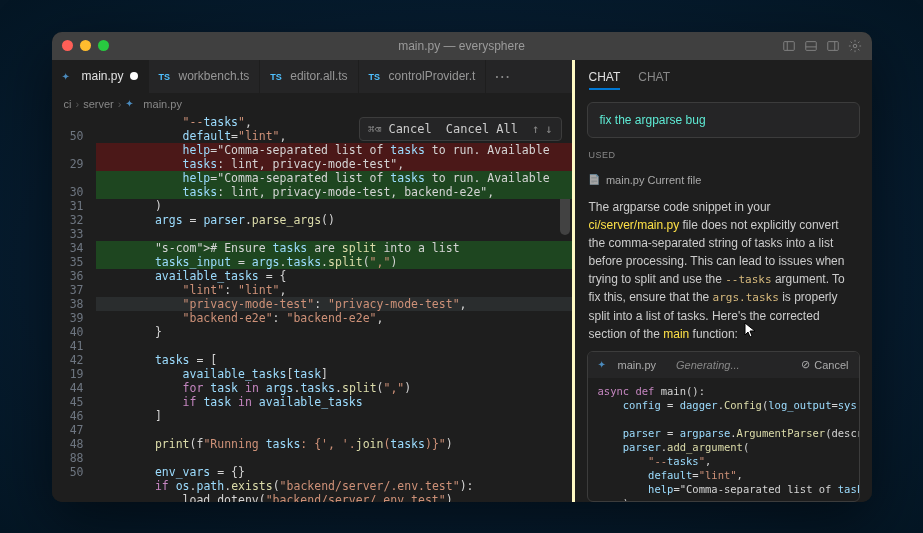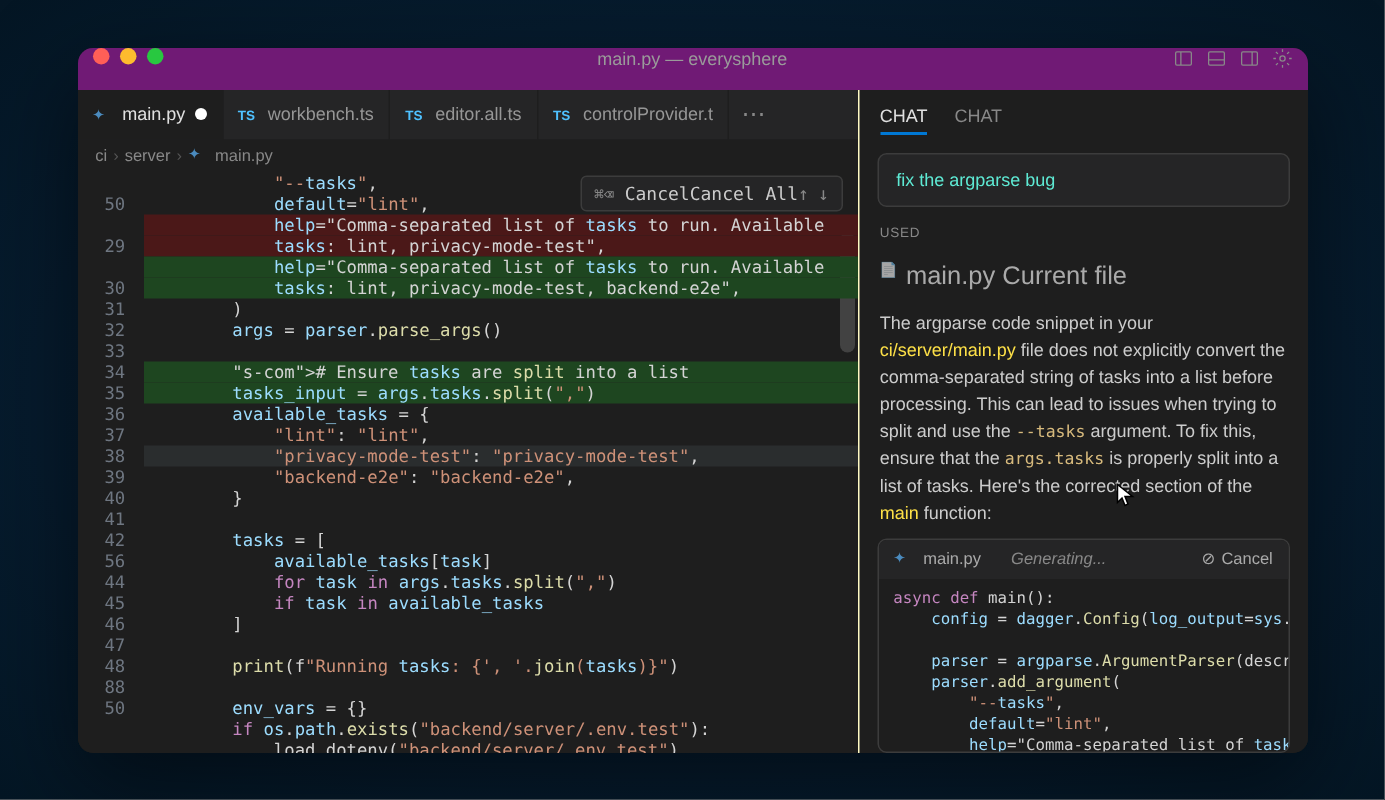--- a/index.html
+++ b/index.html
@@ -18,23 +18,23 @@
   height: 470px;
   background: #1e1e1e;
   border-radius: 10px;
   overflow: hidden;
   box-shadow: 0 20px 60px rgba(0,0,0,0.5);
   display: flex;
   flex-direction: column;
 }
 .titlebar {
   height: 28px;
-  background: #701a75;
+  background: #404040;
   display: flex;
-  align-items: flex-start;
+  align-items: center;
   padding: 0 10px;
   position: relative;
 }
 .traffic { display: flex; gap: 7px; }
 .dot { width: 11px; height: 11px; border-radius: 50%; }
 .dot.r { background: #ff5f57; }
 .dot.y { background: #febc2e; }
 .dot.g { background: #28c840; }
 .title { position: absolute; left: 50%; transform: translateX(-50%); color: #9a9a9a; font-size: 12px; }
 .tbicons { margin-left: auto; display: flex; gap: 8px; color: #888; }
@@ -45,41 +45,41 @@
 .tab { display: flex; align-items: center; padding: 0 10px; gap: 6px; color: #969696; font-size: 12px; border-right: 1px solid #1e1e1e; cursor: pointer; }
 .tab.active { background: #1e1e1e; color: #e0e0e0; }
 .tab-icon { width: 14px; height: 14px; display: inline-block; }
 .tab-icon.py::before { content: "✦"; color: #4b8bbe; font-size: 10px; }
 .tab-icon.ts::before { content: "TS"; color: #4fc1ff; font-size: 9px; font-weight: bold; }
 .tab .dot2 { width: 8px; height: 8px; border-radius: 50%; background: #fff; }
 .more { color: #888; padding: 0 8px; display: flex; align-items: center; }
 .breadcrumb { background: #1e1e1e; padding: 4px 12px; font-size: 11px; color: #888; display: flex; gap: 4px; align-items: center; }
 .breadcrumb .sep { color: #555; }
 .editor { flex: 1; position: relative; overflow: hidden; font-family: "SF Mono", Monaco, Consolas, monospace; font-size: 11.5px; }
-.action-bar { position: absolute; top: 2px; right: 10px; z-index: 10; background: #252526; border: 1px solid #3c3c3c; border-radius: 4px; display: flex; align-items: center; padding: 4px 8px; color: #ccc; font-size: 12px; }
+.action-bar { position: absolute; top: 2px; right: 10px; z-index: 10; background: #252526; border: 1px solid #3c3c3c; border-radius: 4px; display: flex; align-items: center; padding: 4px 8px; gap: 14px; color: #ccc; font-size: 12px; }
 .action-bar .kbd { color: #888; font-size: 11px; }
 .arrows { display: flex; gap: 6px; color: #888; }
 .gutter { position: absolute; left: 0; top: 0; width: 44px; text-align: right; color: #6e7681; padding-right: 12px; line-height: 14px; }
 .lines { position: absolute; left: 44px; right: 0; top: 0; color: #d4d4d4; line-height: 14px; white-space: pre; }
 .line { height: 14px; padding-left: 4px; }
 .line.hl { background: #2a2d2e; }
 .diff-del { background: #4b1818; }
 .diff-add { background: #1e4620; }
 .s-str { color: #ce9178; }
 .s-key { color: #c586c0; }
 .s-fn { color: #dcdcaa; }
 .s-var { color: #9cdcfe; }
 
-.right { width: 300px; background: #1e1e1e; border-left: 1px solid #fef9c3; display: flex; flex-direction: column; overflow: hidden; }
+.right { width: 300px; background: #1e1e1e; border-left: 3px solid #fef9c3; display: flex; flex-direction: column; overflow: hidden; }
 .chat-tabs { display: flex; gap: 18px; padding: 10px 14px 8px; font-size: 12px; color: #888; }
 .chat-tabs .ct { cursor: pointer; padding-bottom: 4px; }
 .chat-tabs .ct.active { color: #e0e0e0; border-bottom: 2px solid #0078d4; }
 .query-box { margin: 4px 12px 8px; padding: 10px 12px; background: #252526; border: 1px solid #3c3c3c; border-radius: 6px; color: #5eead4; font-size: 12px; }
 .used-label { font-size: 9px; color: #888; letter-spacing: 0.5px; margin: 4px 14px 14px; }
-.used-item { font-size: 17px; color: #aaa; margin: 0 14px 8px; display: flex; align-items: flex-start; gap: 5px; }
+.used-item { font-size: 11px; color: #aaa; margin: 0 14px 8px; display: flex; align-items: flex-start; gap: 5px; }
 .used-item::before { content: "📄"; font-size: 10px; opacity: 0.6; }
 .response { font-size: 12px; color: #ccc; line-height: 1.5; padding: 4px 14px 8px; }
 .response .link { color: #fde047; }
 .response .code { font-family: "SF Mono", Monaco, monospace; color: #d7ba7d; font-size: 11px; }
 .snippet { margin: 0 12px; border: 1px solid #3c3c3c; border-radius: 6px; background: #1e1e1e; overflow: hidden; }
 .snip-head { display: flex; align-items: center; padding: 6px 10px; background: #252526; font-size: 11px; color: #aaa; gap: 6px; }
 .snip-head .gen { color: #888; font-style: italic; margin-left: 14px; }
 .snip-head .cancel { margin-left: auto; color: #aaa; font-size: 11px; display: flex; align-items: center; gap: 4px; cursor: pointer; }
 .snip-body { padding: 6px 10px; font-family: "SF Mono", Monaco, monospace; font-size: 10.5px; line-height: 14px; white-space: pre; color: #d4d4d4; overflow: hidden; }
 .scrollbar { position: absolute; right: 2px; top: 40px; width: 10px; height: 80px; background: #424242; border-radius: 5px; }
@@ -170,21 +170,21 @@
             <div class="line">33</div>
             <div class="line">34</div>
             <div class="line">35</div>
             <div class="line">36</div>
             <div class="line">37</div>
             <div class="line">38</div>
             <div class="line">39</div>
             <div class="line">40</div>
             <div class="line">41</div>
             <div class="line">42</div>
-            <div class="line">56</div>
+            <div class="line">19</div>
             <div class="line">44</div>
             <div class="line">45</div>
             <div class="line">46</div>
             <div class="line">47</div>
             <div class="line">48</div>
             <div class="line">88</div>
             <div class="line">50</div>
             <div class="line"></div>
           </div>
         <div class="lines" id="lines"><div class="line ">            <span class="s-str">"--<span class="s-var">tasks</span>"</span>,</div><div class="line ">            <span class="s-var">default</span>=<span class="s-str">"lint"</span>,</div><div class="line diff-del">            <span class="s-var">help</span>="Comma-separated list of <span class="s-var">tasks</span> to run. Available</div><div class="line diff-del">            <span class="s-var">tasks</span>: lint, privacy-mode-test",</div><div class="line diff-add">            <span class="s-var">help</span>="Comma-separated list of <span class="s-var">tasks</span> to run. Available</div><div class="line diff-add">            <span class="s-var">tasks</span>: lint, privacy-mode-test, backend-e2e",</div><div class="line ">        )</div><div class="line ">        <span class="s-var">args</span> = <span class="s-var">parser</span>.<span class="s-fn">parse_args</span>()</div><div class="line "></div><div class="line diff-add">        <span class="&lt;span">"s-com"</span>&gt;# Ensure <span class="s-var">tasks</span> are <span class="s-fn">split</span> into a list</div><div class="line diff-add">        <span class="s-var">tasks_input</span> = <span class="s-var">args</span>.<span class="s-var">tasks</span>.<span class="s-fn">split</span>(<span class="s-str">","</span>)</div><div class="line ">        <span class="s-var">available_tasks</span> = {</div><div class="line ">            <span class="s-str">"lint"</span>: <span class="s-str">"lint"</span>,</div><div class="line hl">            <span class="s-str">"privacy-mode-test"</span>: <span class="s-str">"privacy-mode-test"</span>,</div><div class="line ">            <span class="s-str">"backend-e2e"</span>: <span class="s-str">"backend-e2e"</span>,</div><div class="line ">        }</div><div class="line "></div><div class="line ">        <span class="s-var">tasks</span> = [</div><div class="line ">            <span class="s-var">available_tasks</span>[<span class="s-var">task</span>]</div><div class="line ">            <span class="s-key">for</span> <span class="s-var">task</span> <span class="s-key">in</span> <span class="s-var">args</span>.<span class="s-var">tasks</span>.<span class="s-fn">split</span>(<span class="s-str">","</span>)</div><div class="line ">            <span class="s-key">if</span> <span class="s-var">task</span> <span class="s-key">in</span> <span class="s-var">available_tasks</span></div><div class="line ">        ]</div><div class="line "></div><div class="line ">        <span class="s-fn">print</span>(f<span class="s-str">"Running <span class="s-var">tasks</span>: {', '.<span class="s-fn">join</span>(<span class="s-var">tasks</span>)}"</span>)</div><div class="line "></div><div class="line ">        <span class="s-var">env_vars</span> = {}</div><div class="line ">        <span class="s-key">if</span> <span class="s-var">os</span>.<span class="s-var">path</span>.<span class="s-fn">exists</span>(<span class="s-str">"backend/server/.env.test"</span>):</div><div class="line ">            load_dotenv(<span class="s-str">"backend/server/.env.test"</span>)</div></div>

